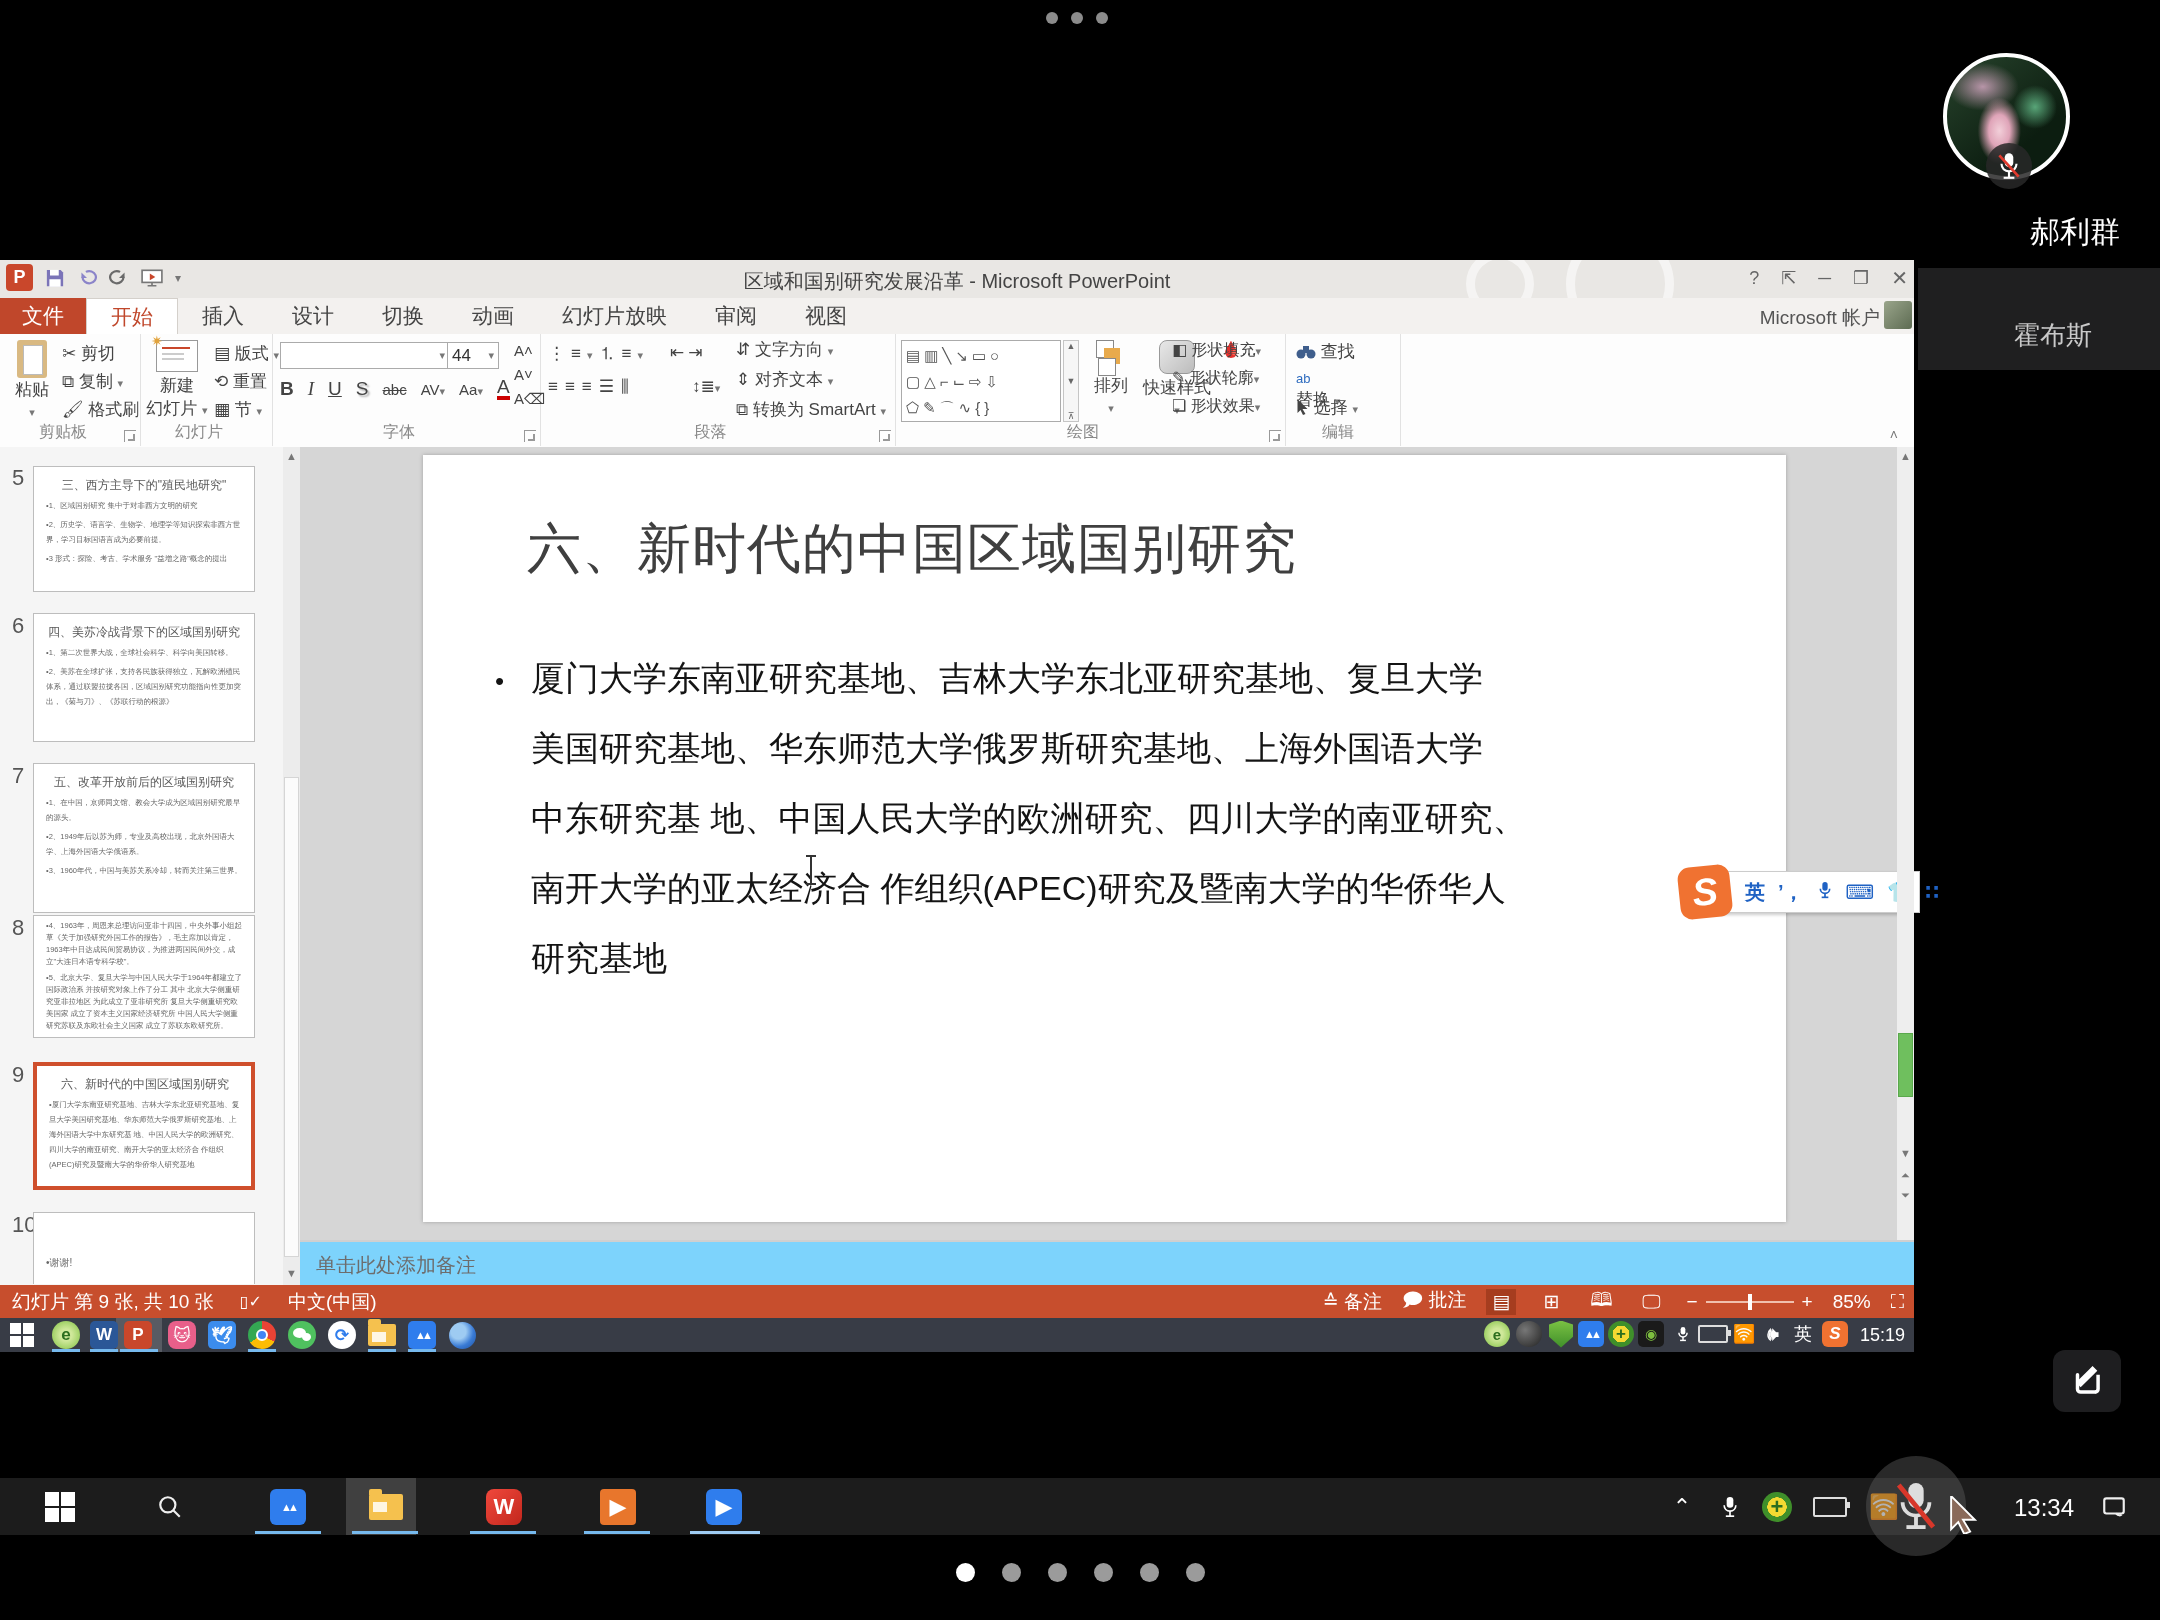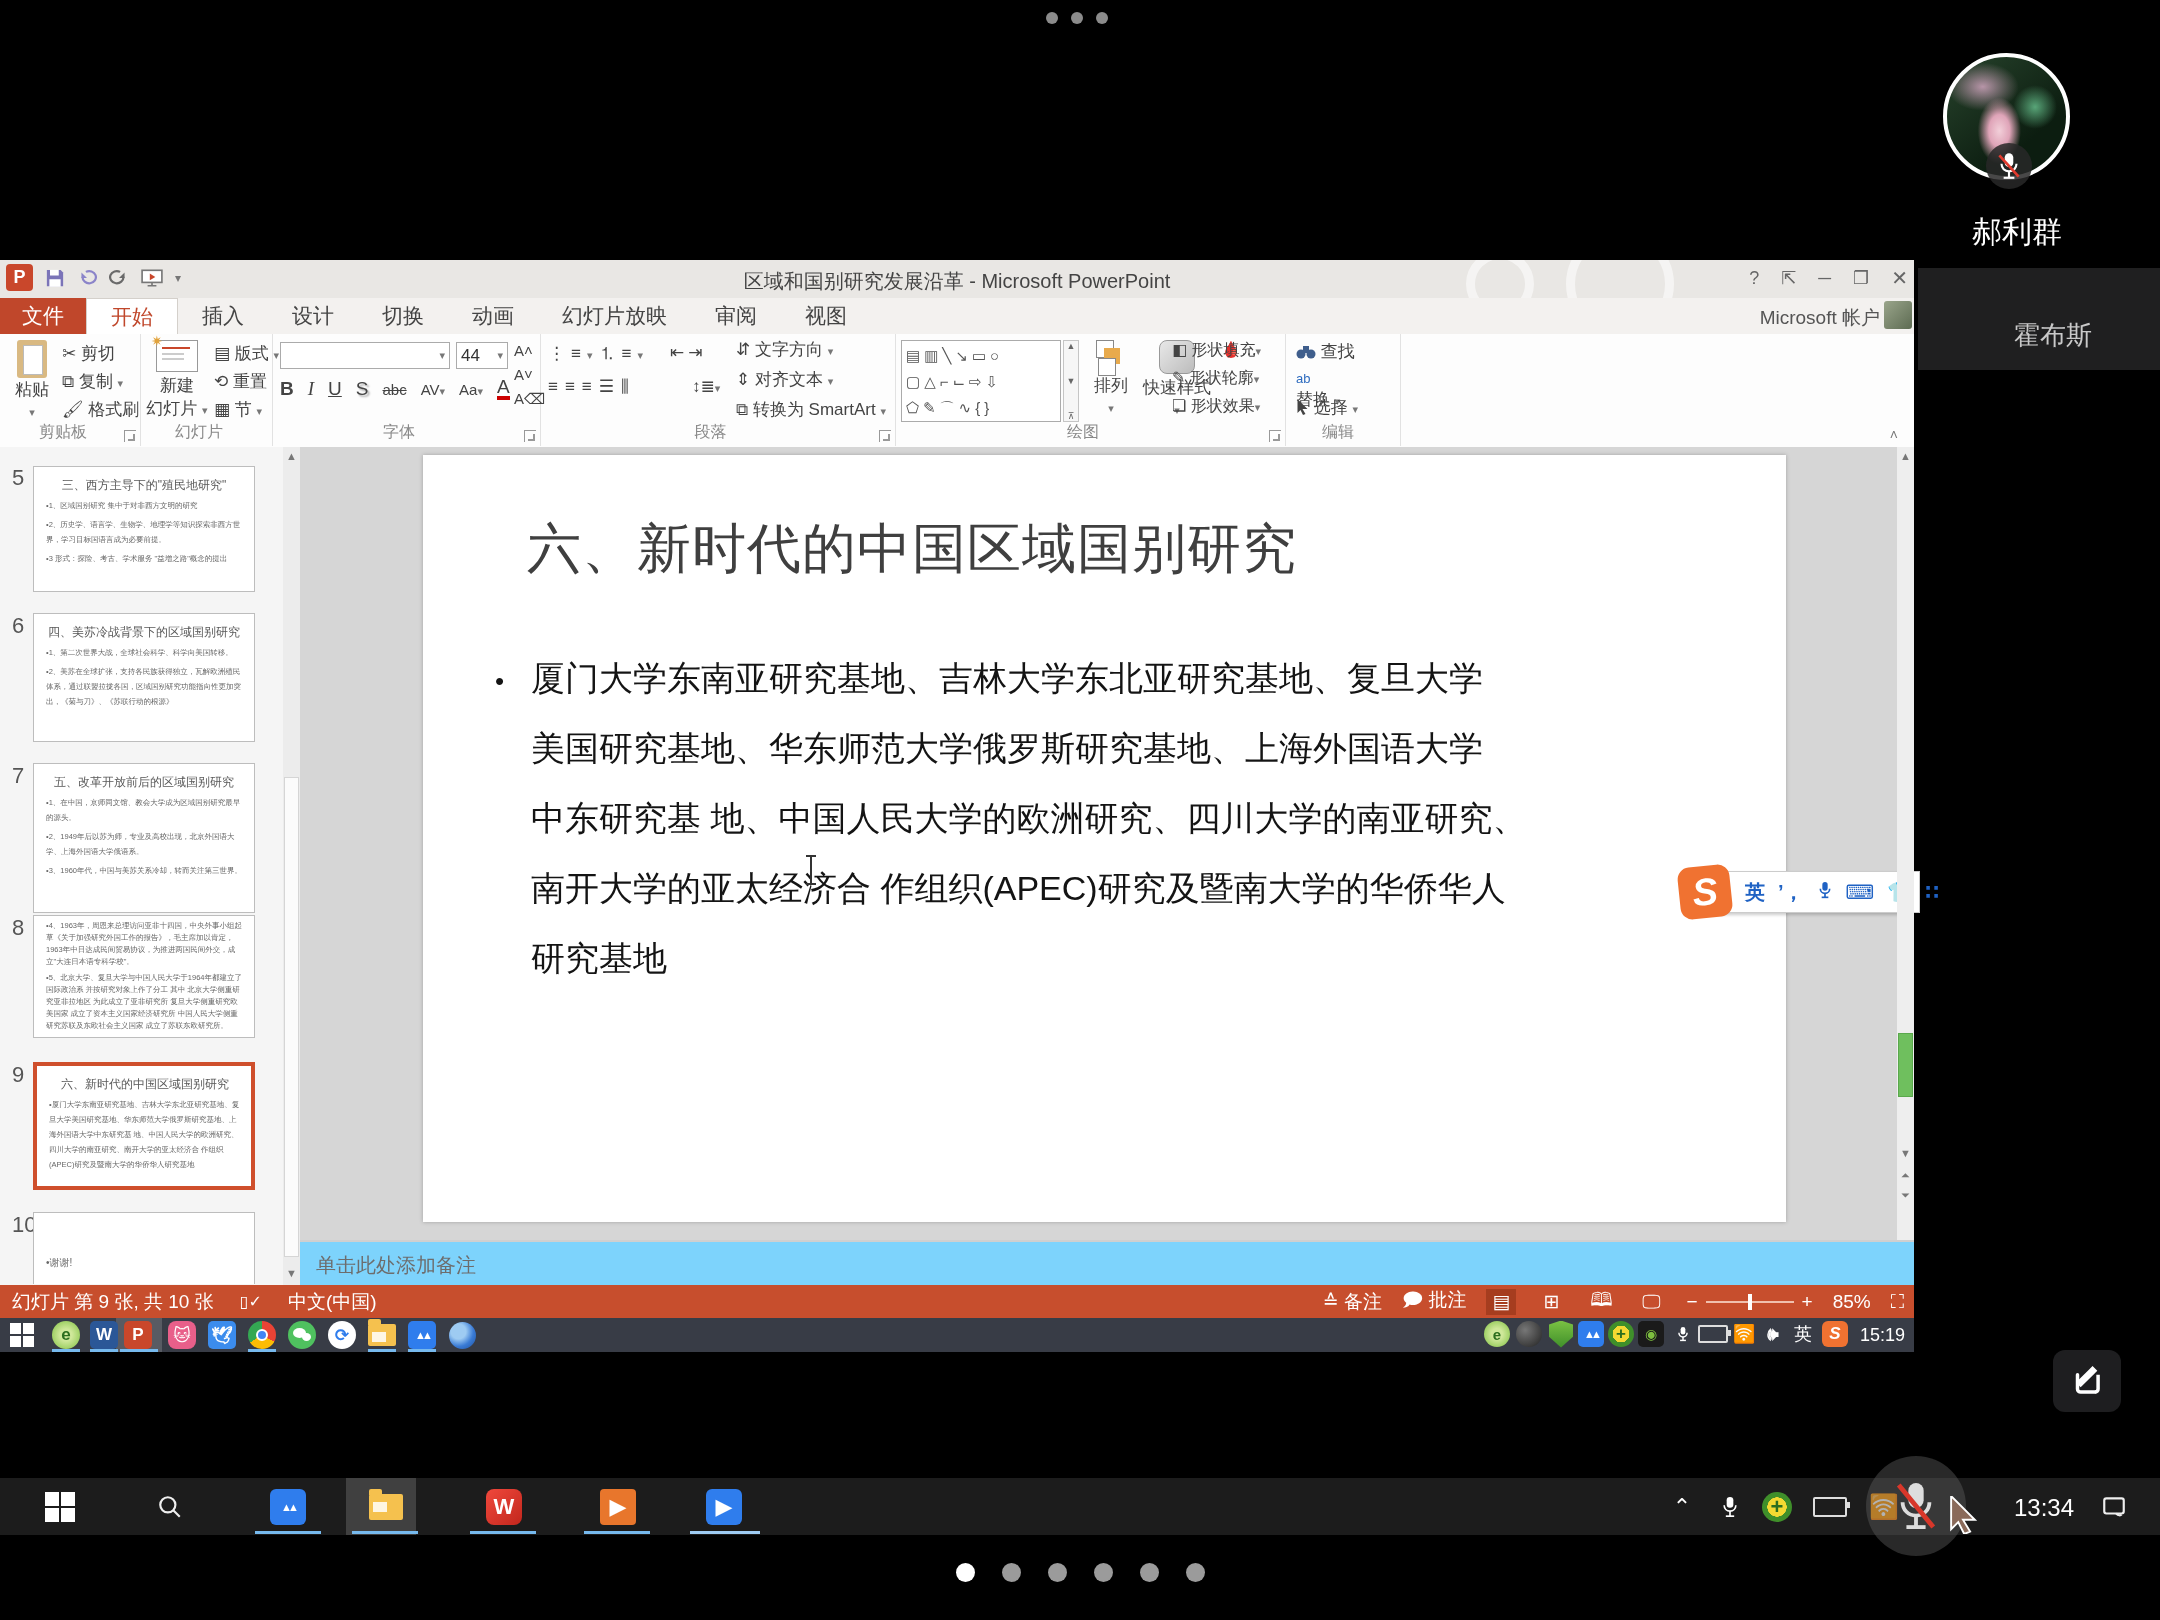--- a/index.html
+++ b/index.html
@@ -11,21 +11,21 @@
   .rec-dot{left:2146px;top:4px;width:11px;height:11px;border-radius:50%;background:#e07a2a;}
   .tile1{left:1914px;top:0;width:246px;height:268px;background:#000;}
   .avatar{left:29px;top:53px;width:127px;height:127px;border-radius:50%;border:4px solid #fff;box-sizing:border-box;
     background:
       radial-gradient(ellipse 30px 46px at 44% 62%,#f2cfd9 0%,#dfa4b8 35%,rgba(150,80,110,0) 72%),
       radial-gradient(circle 28px at 74% 42%,#58a578 0%,rgba(40,90,60,0) 78%),
       radial-gradient(ellipse 60px 40px at 30% 25%,#b795a8 0%,rgba(80,50,70,0) 60%),
       linear-gradient(140deg,#27432c 0%,#0c1d10 70%);}
   .muted-badge{left:72px;top:143px;width:46px;height:46px;border-radius:50%;background:rgba(40,40,40,.85);
     display:flex;align-items:center;justify-content:center;}
-  .p1-name{left:0;top:212px;width:206px;text-align:center;color:#fff;font-size:30px;}
+  .p1-name{left:0;top:212px;width:206px;text-align:right;color:#fff;font-size:30px;}
   .tile2{left:1918px;top:268px;width:242px;height:102px;background:#1f1f20;}
   .p2-name{left:96px;top:50px;color:#c9c9c9;font-size:26px;}
   .page-dots{left:0;top:1563px;width:2160px;display:flex;justify-content:center;gap:27px;}
   .page-dots span{width:19px;height:19px;border-radius:50%;background:#9b9b9b;display:block;}
   .page-dots span:first-child{background:#fff;}
   .annot-btn{left:2053px;top:1350px;width:68px;height:62px;background:#1e1e20;border-radius:12px;
     display:flex;align-items:center;justify-content:center;}
   
   .ppt{left:0;top:260px;width:1914px;height:1092px;background:#fff;}
   .titlebar{left:0;top:0;width:1914px;height:38px;background:#e9e7e4;overflow:hidden;}
@@ -231,21 +231,21 @@
       <div class="smbtn" style="left:74px;top:8px;text-align:right;">▤ <span>版式</span> <span class="dd">▾</span></div>
       <div class="smbtn" style="left:74px;top:36px;">⟲ <span>重置</span></div>
       <div class="smbtn" style="left:74px;top:64px;">▦ <span>节</span> <span class="dd">▾</span></div>
       <div class="rglabel">幻灯片</div>
     </div>
 
     <div class="rgroup" style="left:272px;width:268px;">
       <div class="combo" style="left:8px;top:8px;width:170px;">
           <span class="dd">▾</span>
         </div>
-      <div class="combo" style="left:184px;top:8px;width:52px;">
+      <div class="combo" style="left:175px;top:8px;width:52px;">
           <span>44</span>
           <span class="dd">▾</span>
         </div>
       <div class="smbtn" style="left:8px;top:44px;">
         <span class="fontfx">
           <b>B</b>
           <i style="font-family:'Liberation Serif',serif;">I</i>
           <u>U</u>
           <span style="text-shadow:2px 2px 2px #aaa;">S</span>
           <s style="font-size:15px;">abc</s>

